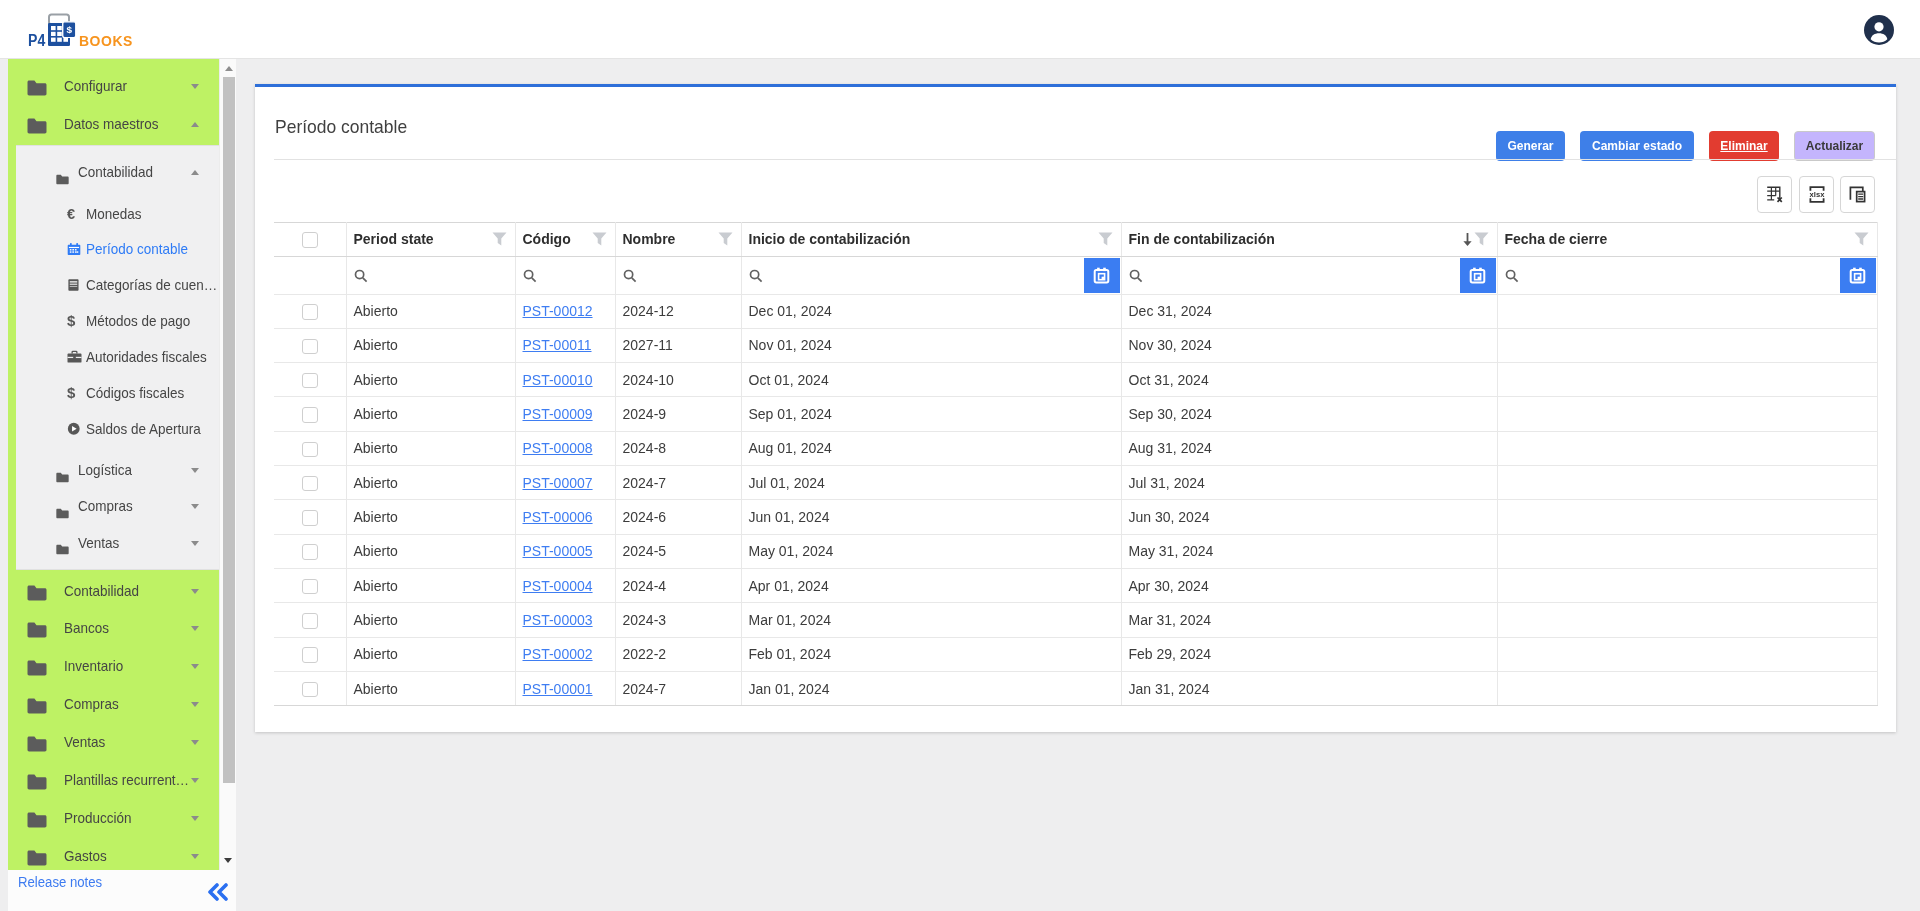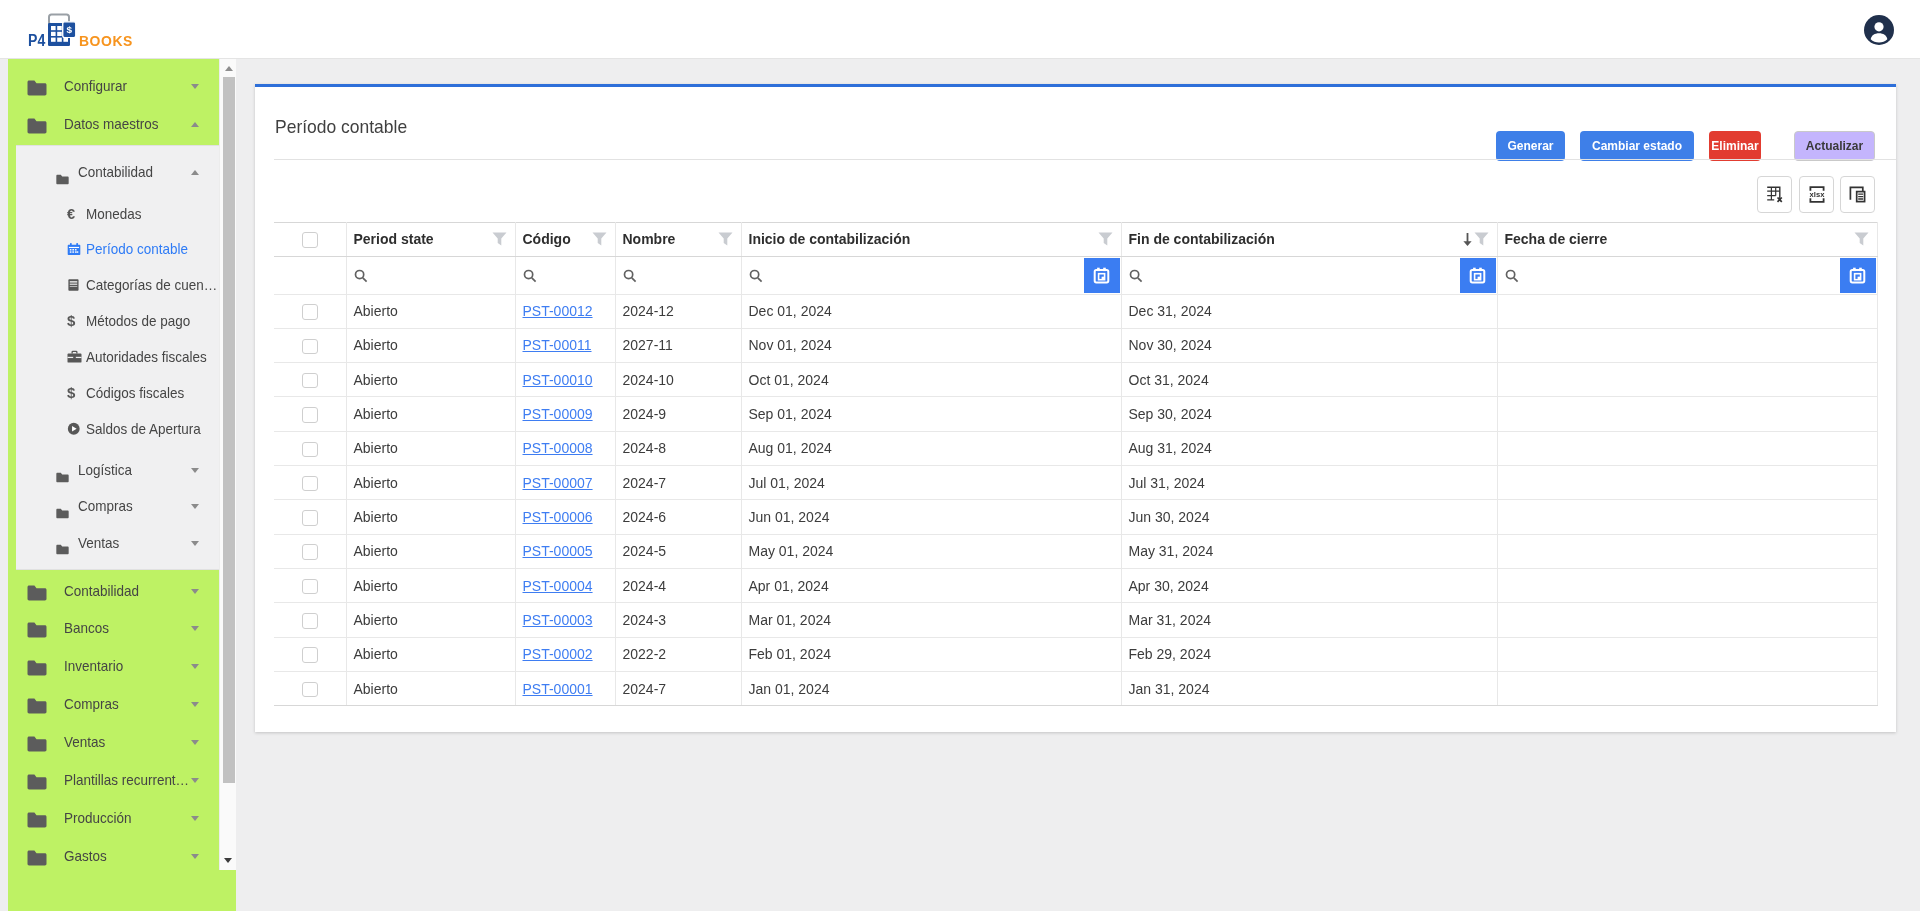--- a/index.html
+++ b/index.html
@@ -61,21 +61,21 @@
 .lnk { color:#3e7df2;text-decoration:underline; }
 </style>
 </head>
 <body>
 
 <div class="main">
  <div class="card">
   <div class="title">Período contable</div>
   <div class="btn blue" style="left:1241px;width:69px;">Generar</div>
   <div class="btn blue" style="left:1325px;width:114px;">Cambiar estado</div>
-  <div class="btn red" style="left:1454px;width:52px;">Eliminar</div>
+  <div class="btn red" style="left:1454px;width:70px;text-decoration:underline;">Eliminar</div>
   <div class="btn white" style="left:1539px;width:81px;line-height:28px;">Actualizar</div>
   <div class="sep"></div>
   <div class="xbtn" style="left:1502px;"><svg width="21" height="21" viewBox="0 0 21 21">
           <path fill="none" stroke="#333" stroke-width="1.4" d="M3.2 3.2h12.6v12.6"></path>
           <path fill="none" stroke="#333" stroke-width="1.2" d="M3.2 7.2h12.6M7.4 3.2v12.6M11.7 3.2v8.5M3.2 11.7h8.5M3.2 15.8h7"></path>
           <path stroke="#333" stroke-width="1.7" d="M13.5 13.5 L17.8 17.8 M17.8 13.5 L13.5 17.8"></path>
         </svg></div>
   <div class="xbtn" style="left:1544px;"><svg width="22" height="21" viewBox="0 0 22 21">
           <g fill="none" stroke="#333" stroke-width="1.8">
             <path d="M4.4 6.8V3.2h13.2v3.6"></path>
@@ -453,20 +453,27 @@
           <path fill="#5c5c5c" d="M0.5 2.2C0.5 1.3 1.2 0.6 2.1 0.6h5.3l2.1 2.6h8.4c0.9 0 1.6 0.7 1.6 1.6v9c0 0.9-0.7 1.6-1.6 1.6H2.1c-0.9 0-1.6-0.7-1.6-1.6z"></path>
         </svg></span>
       <span class="mt" style="left:56px">Gastos</span>
       <i class="chev down"></i>
     </div>
  <div class="sbar">
   <i class="sarr up"></i>
   <div class="sthumb"></div>
  </div>
  <i class="sarr dn" style="left:216px;"></i>
+ <div class="sbot">
+  <span class="rel">Release notes</span>
+  <svg class="collap" width="22" height="18" viewBox="0 0 22 18">
+   <path fill="none" stroke="#2a6ff0" stroke-width="3.6" stroke-linecap="round" stroke-linejoin="round" d="M10 2 L3 9 L10 16"></path>
+   <path fill="none" stroke="#2a6ff0" stroke-width="3.6" stroke-linecap="round" stroke-linejoin="round" d="M19 2 L12 9 L19 16"></path>
+  </svg>
+ </div>
 </div>
 
 <div class="hdr">
  <span class="lg-p4">P4</span>
  <svg style="position:absolute;left:47px;top:13px" width="24" height="34" viewBox="0 0 24 34">
   <rect x="2" y="1.5" width="20" height="10" rx="2.5" fill="#fff" stroke="#9aa0a6" stroke-width="2"></rect>
   <rect x="1" y="10" width="22" height="23" rx="1.2" fill="#1d509f"></rect>
   <rect x="4" y="13" width="4.6" height="4.2" fill="#fff"></rect>
       <rect x="4" y="18.8" width="4.6" height="4.2" fill="#fff"></rect>
       <rect x="4" y="24.6" width="4.6" height="4.2" fill="#fff"></rect>

